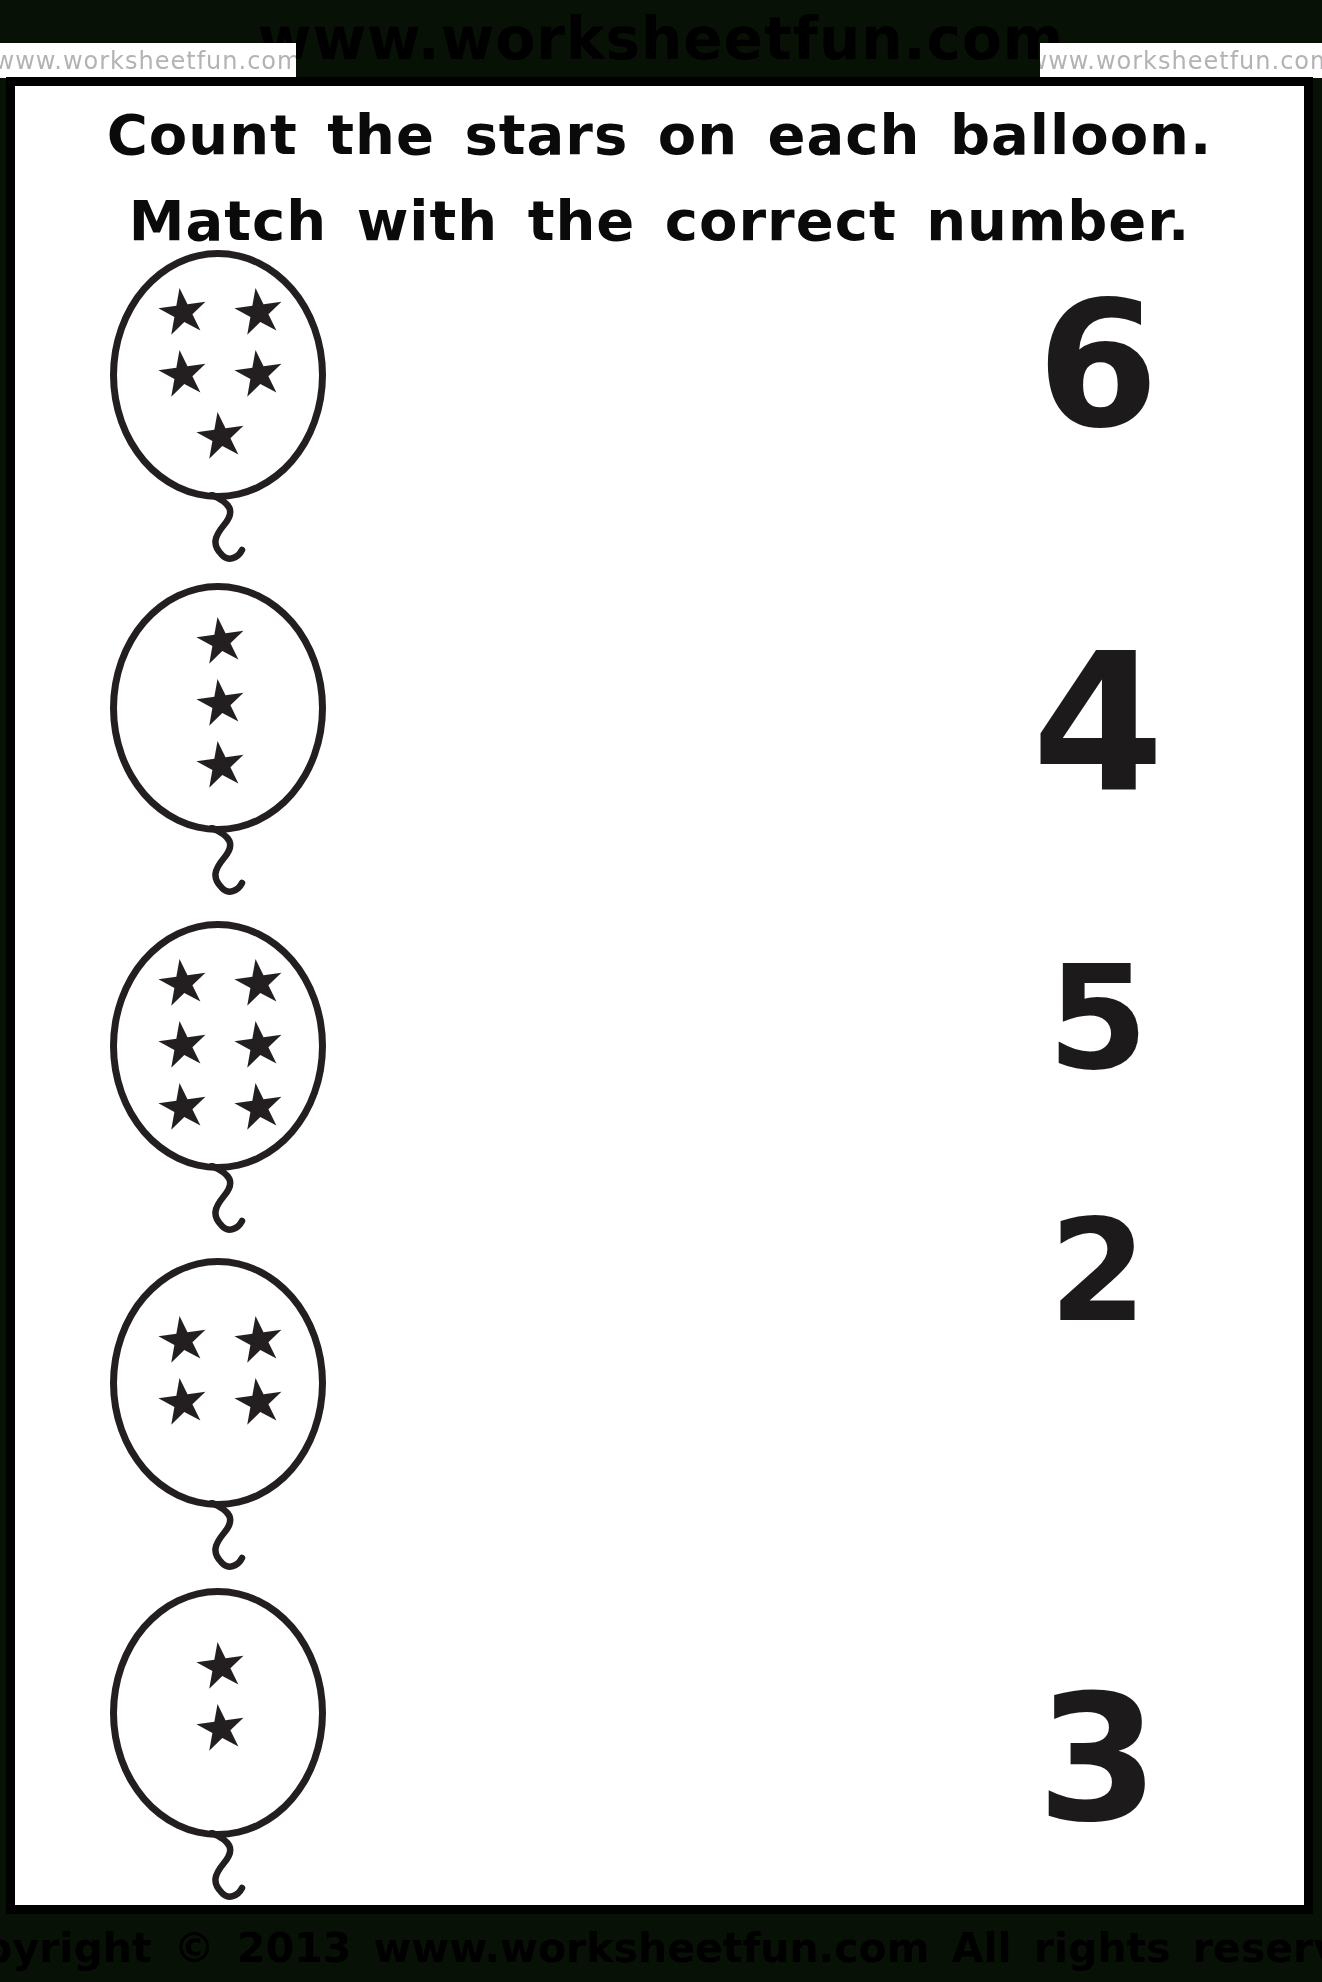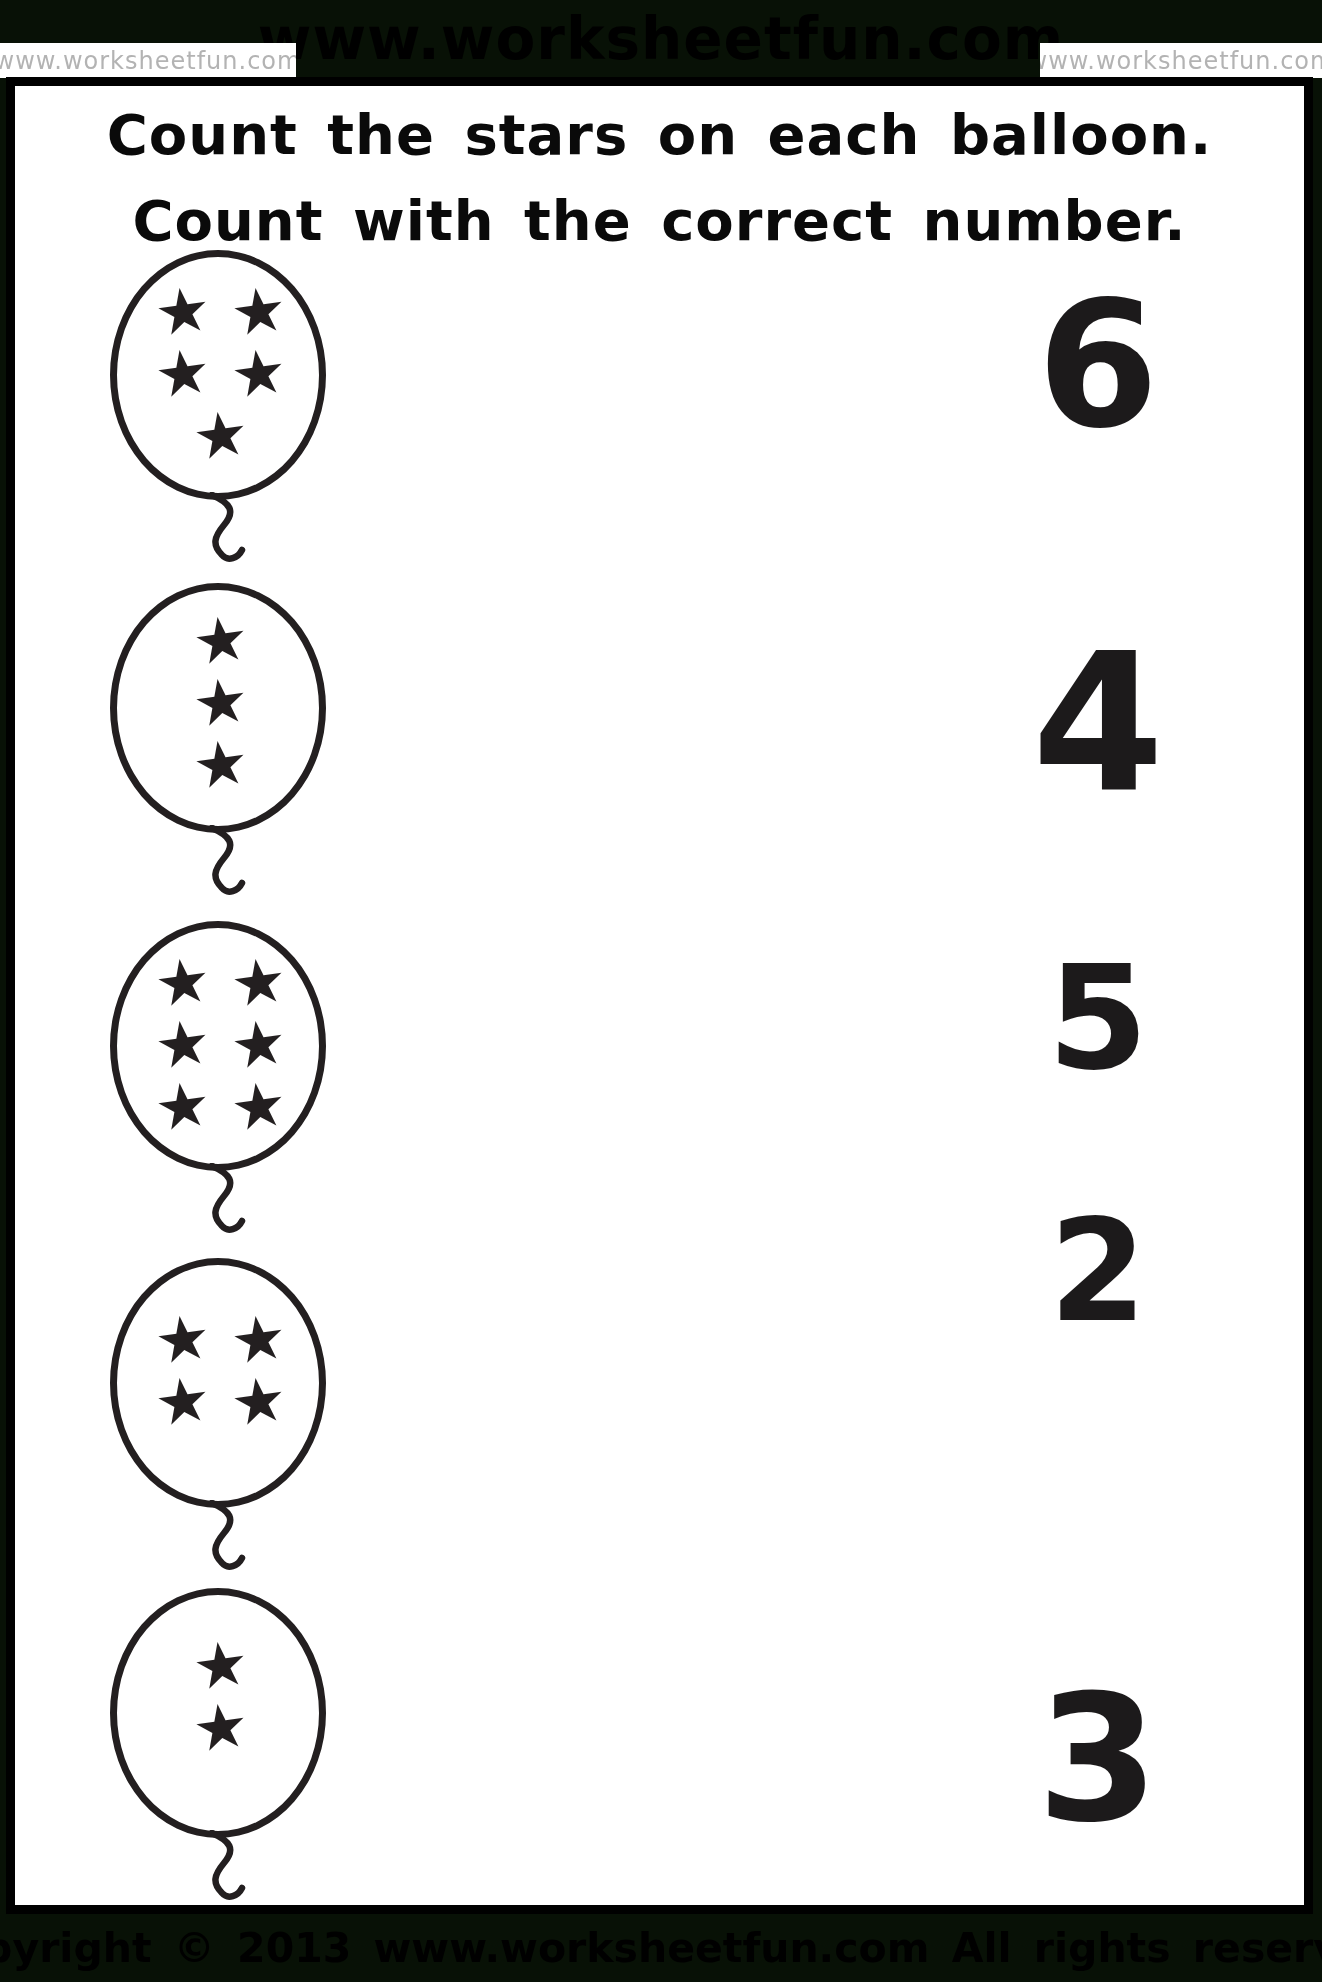--- a/index.html
+++ b/index.html
@@ -77,21 +77,21 @@
   <span>www.worksheetfun.com</span>
 </div>
 <div class="wm-box right">
   <span>www.worksheetfun.com</span>
 </div>
 
 <div class="page"></div>
 
 <div class="title">
   <div>Count the stars on each balloon.</div>
-  <div>Count with the correct number.</div>
+  <div>Match with the correct number.</div>
 </div>
 
 <div class="balloon b1">
   <div class="oval">
       <div class="stars">
         <div class="star-row">
           <span class="star">★</span>
           <span class="star">★</span>
         </div>
         <div class="star-row">

